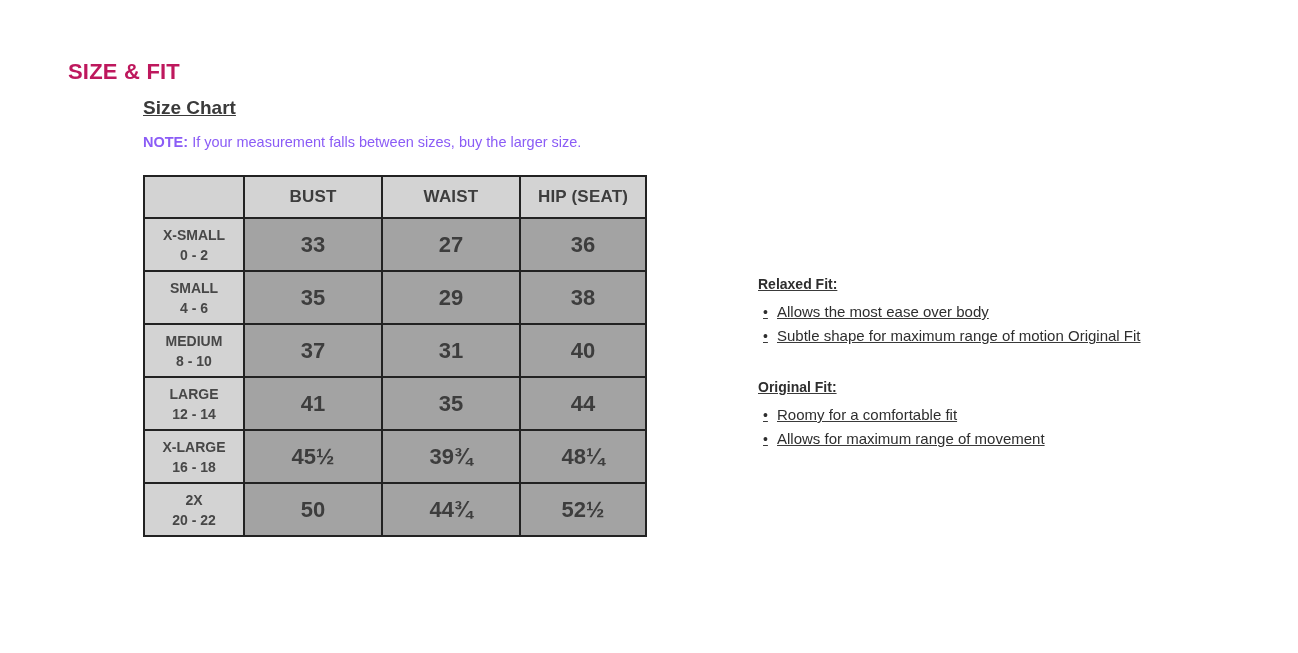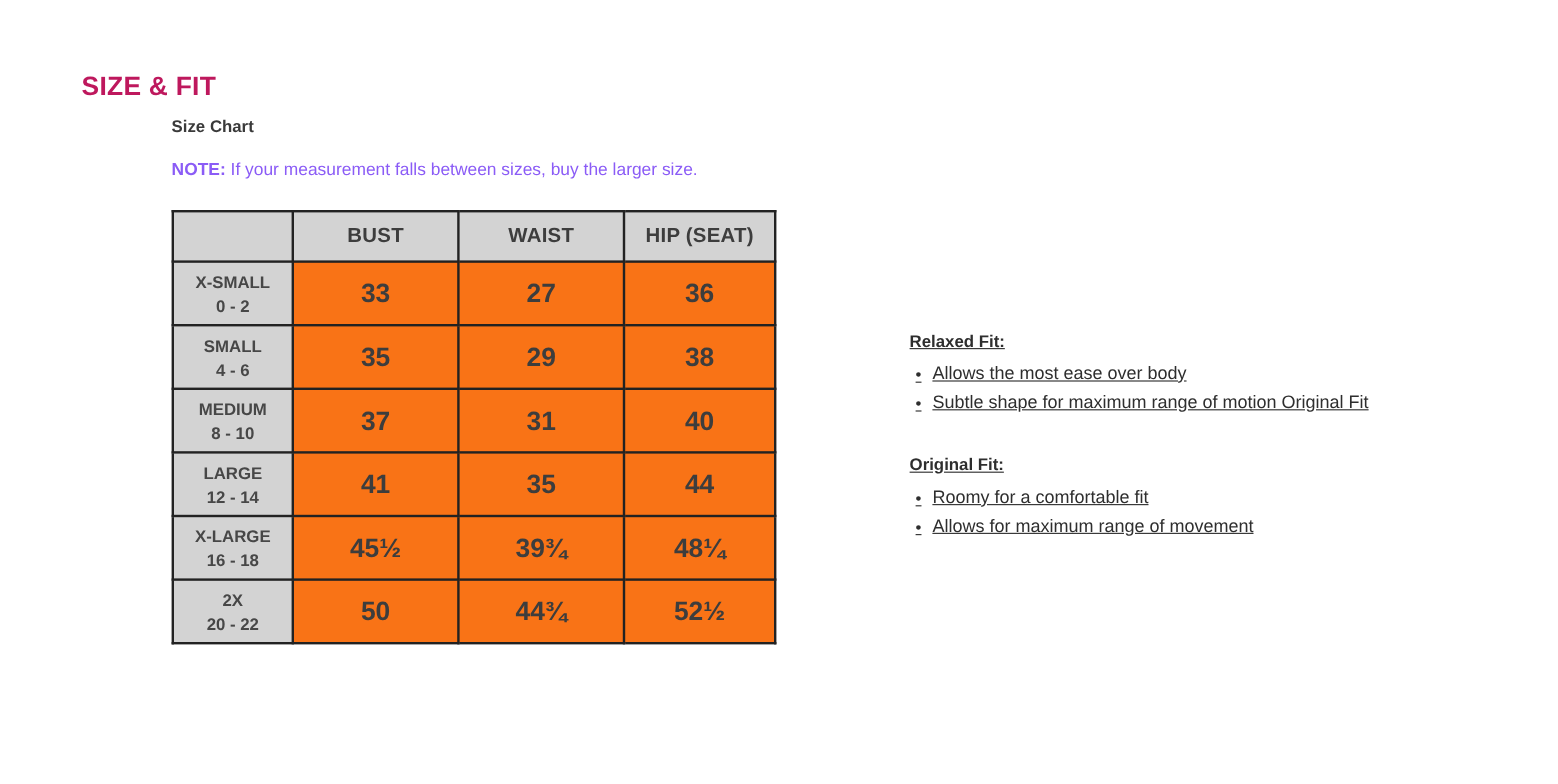--- a/index.html
+++ b/index.html
@@ -22,23 +22,24 @@
     font-size: 22px;
     font-weight: bold;
     letter-spacing: 0.2px;
     color: #be185d;
     margin-top: 30px;
   }
   .section-title {
     position: absolute;
     left: 143px;
     top: 97px;
-    font-size: 14px;
+    font-size: 19px;
     font-weight: bold;
     color: #3a3a3a;
+    text-decoration: underline;
   }
   .note-line {
     position: absolute;
     left: 143px;
     top: 134px;
     font-size: 14.5px;
     color: #8b5cf6;
   }
   .note-label { font-weight: bold; }
   table.size-chart {
@@ -70,21 +71,21 @@
     font-weight: bold;
     color: #474747;
     line-height: 20px;
   }
   .size-name { font-size: 14px; font-weight: bold; }
   .size-range { font-size: 14px; font-weight: bold; }
   td.val {
     font-size: 22px;
     font-weight: bold;
     color: #3d3d3d;
-    background: #f97316;
+    background: #a3a3a3;
   }
   .fit-col {
     position: absolute;
     left: 758px;
     top: 276px;
     width: 430px;
   }
   .fit-block { margin-bottom: 31px; text-decoration: underline; }
   .fit-heading {
     font-size: 14px;

